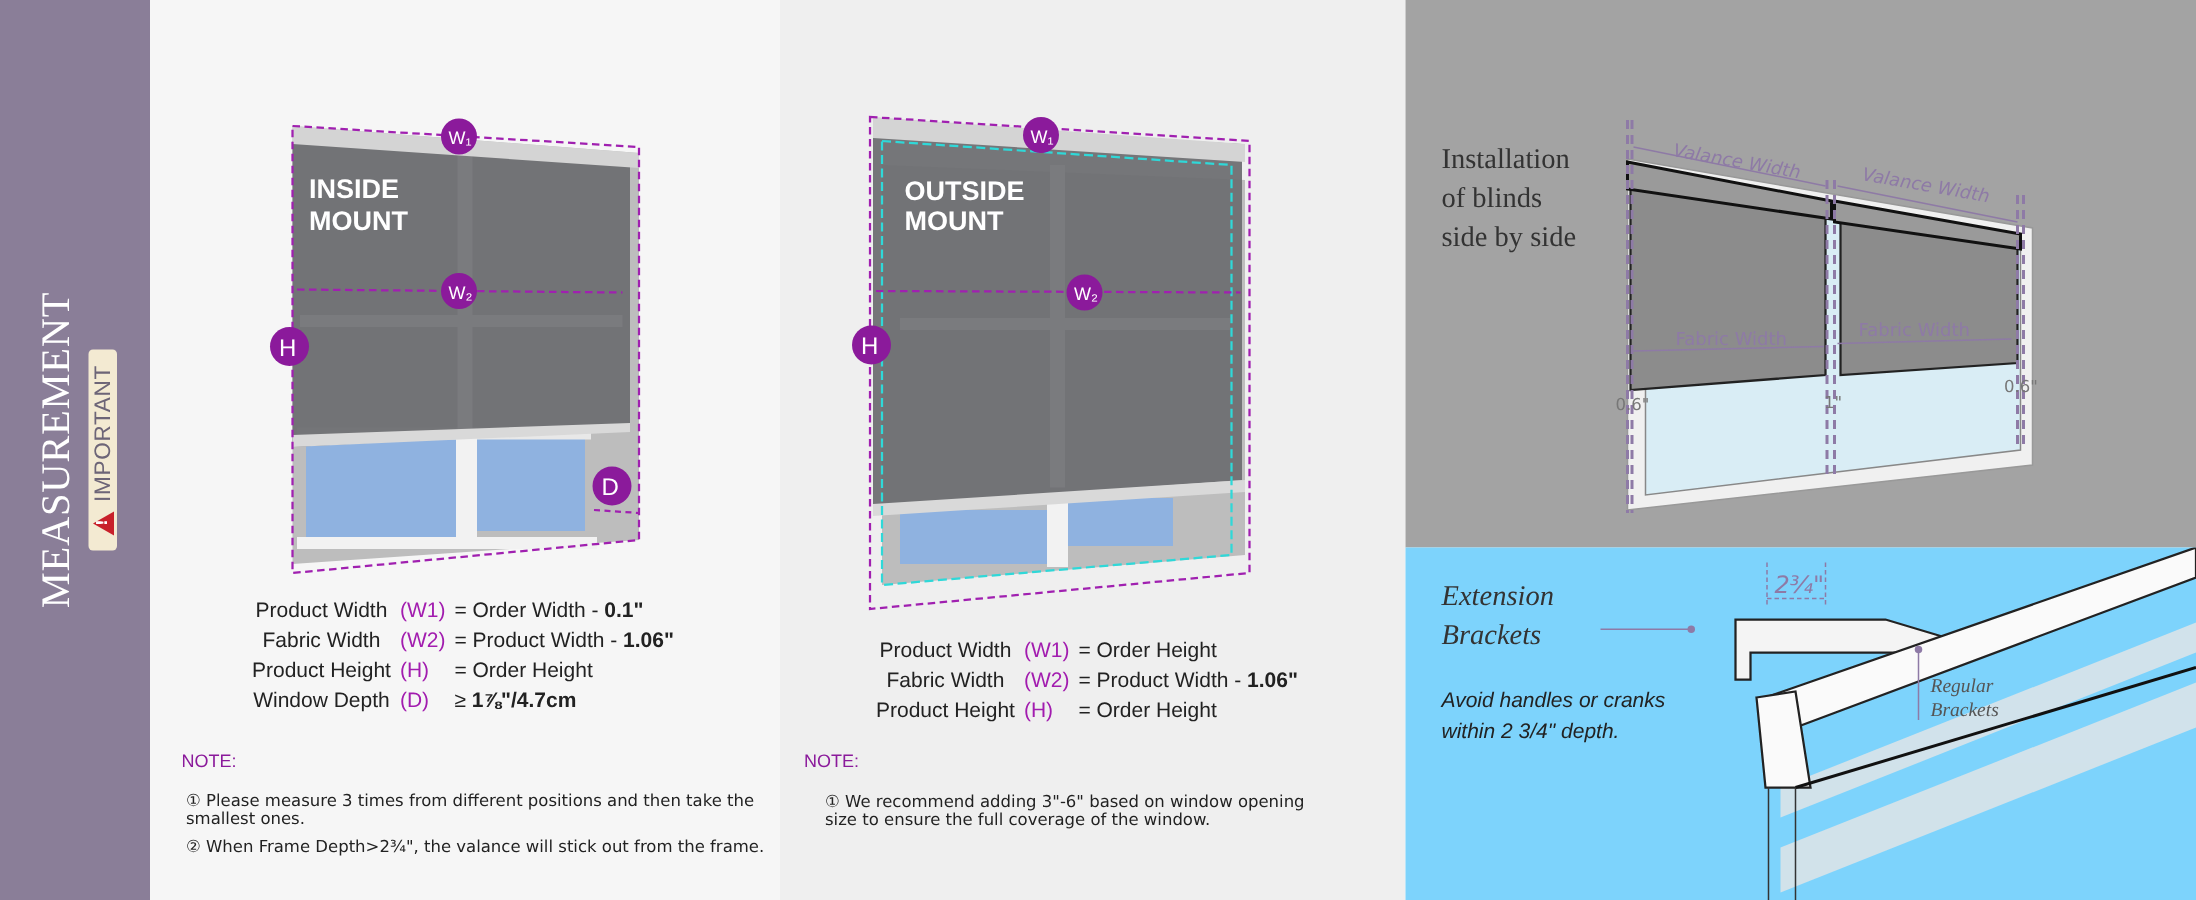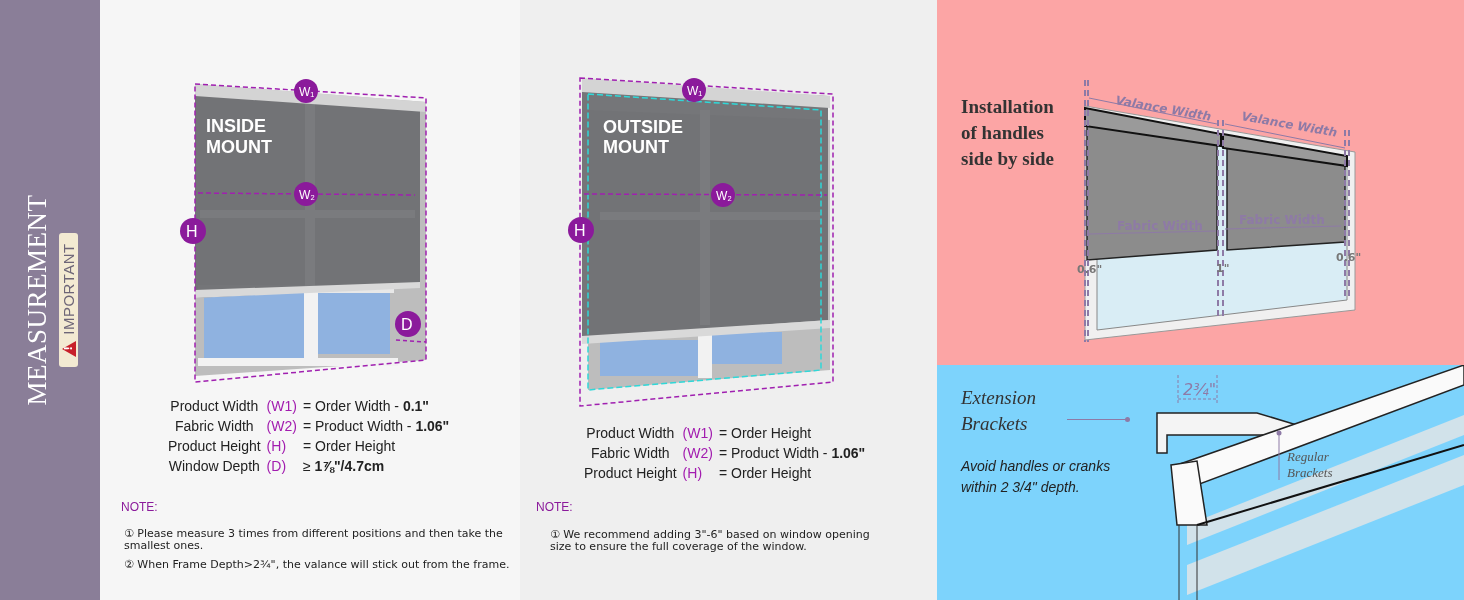--- a/index.html
+++ b/index.html
@@ -7,21 +7,21 @@
   .abs{position:absolute;}
   .sidebar{left:0;top:0;width:100px;height:600px;background:#8a7e98;}
   .sidebar-rot{position:absolute;left:50%;top:50%;width:260px;height:60px;transform:translate(-50%,-50%) rotate(-90deg);display:flex;flex-direction:column;align-items:center;justify-content:center;gap:6px;}
   .sidebar-title{font-family:"Liberation Serif","DejaVu Serif",serif;font-size:27px;color:#fff;letter-spacing:0.5px;white-space:nowrap;}
   .badge{background:#f3ead2;border-radius:3px;padding:1px 10px;display:flex;align-items:center;gap:6px;}
   .badge-text{font-size:15px;color:#6d6577;letter-spacing:0.5px;font-family:"Liberation Sans",sans-serif;}
   .warn{width:0;height:0;border-left:8px solid transparent;border-right:8px solid transparent;border-bottom:14px solid #c8202a;position:relative;}
   .warn-mark{position:absolute;left:-2px;top:3px;width:4px;height:8px;color:#fff;font-size:10px;line-height:8px;font-weight:bold;}
   .panel-left{left:100px;top:0;width:420px;height:600px;background:#f6f6f6;}
   .panel-mid{left:520px;top:0;width:417px;height:600px;background:#efefef;}
-  .panel-rt{left:937px;top:0;width:527px;height:365px;background:#fca5a5;font-weight:bold;}
+  .panel-rt{left:937px;top:0;width:527px;height:365px;background:#a3a3a3;}
   .panel-rb{left:937px;top:365px;width:527px;height:235px;background:#7dd3fc;font-style:italic;}
   .formula{font-family:"Liberation Sans",sans-serif;font-size:14px;color:#222;display:grid;grid-template-columns:auto auto auto;column-gap:6px;row-gap:4px;}
   .formula .lbl{text-align:center;}
   .formula .sym{color:#a21caf;}
   .formula b{font-weight:bold;}
   .note-title{font-size:12px;font-weight:normal;color:#8b1a9b;font-family:"Liberation Sans",sans-serif;}
   .note{font-size:11px;color:#222;line-height:12px;font-family:"DejaVu Sans",sans-serif;margin-left:12px;}
   .serif-h{font-family:"Liberation Serif","DejaVu Serif",serif;color:#333;font-size:19px;line-height:26px;}
   .desc{font-family:"Liberation Sans",sans-serif;font-size:14px;color:#222;line-height:21px;}
 </style>
@@ -131,21 +131,21 @@
     <span><span>= Order Height</span><b></b></span>
   </div>
 
   <div class="abs note-title" style="left:16px;top:500px;">NOTE:</div>
   <div class="abs note" style="left:18px;top:529px;width:340px;">① We recommend adding 3"-6" based on window opening size to ensure the full coverage of the window.</div>
 </div>
 
 <div class="abs panel-rt">
   <div class="abs serif-h" style="left:24px;top:94px;">
     <div>Installation</div>
-    <div>of handles</div>
+    <div>of blinds</div>
     <div>side by side</div>
   </div>
   <svg class="abs" style="left:140px;top:80px;" width="290" height="270">
     <polygon points="8,26 278,72 278,230 8,260" fill="#f0f0f0" stroke="#999"></polygon>
     <polygon points="20,40 270,78 270,220 20,250" fill="#d9edf5" stroke="#888"></polygon>
     <polygon points="10,32 140,56 140,170 10,180" fill="#8c8c8c" stroke="#222" stroke-width="1.5"></polygon>
     <polygon points="150,58 268,80 268,162 150,170" fill="#8c8c8c" stroke="#222" stroke-width="1.5"></polygon>
     <polygon points="8,28 144,54 144,66 8,46" fill="#9a9a9a" stroke="#111" stroke-width="2"></polygon>
     <polygon points="146,54 270,76 270,86 146,68" fill="#9a9a9a" stroke="#111" stroke-width="2"></polygon>
     <g stroke="#8e7aa6" stroke-width="2" stroke-dasharray="6,4">

